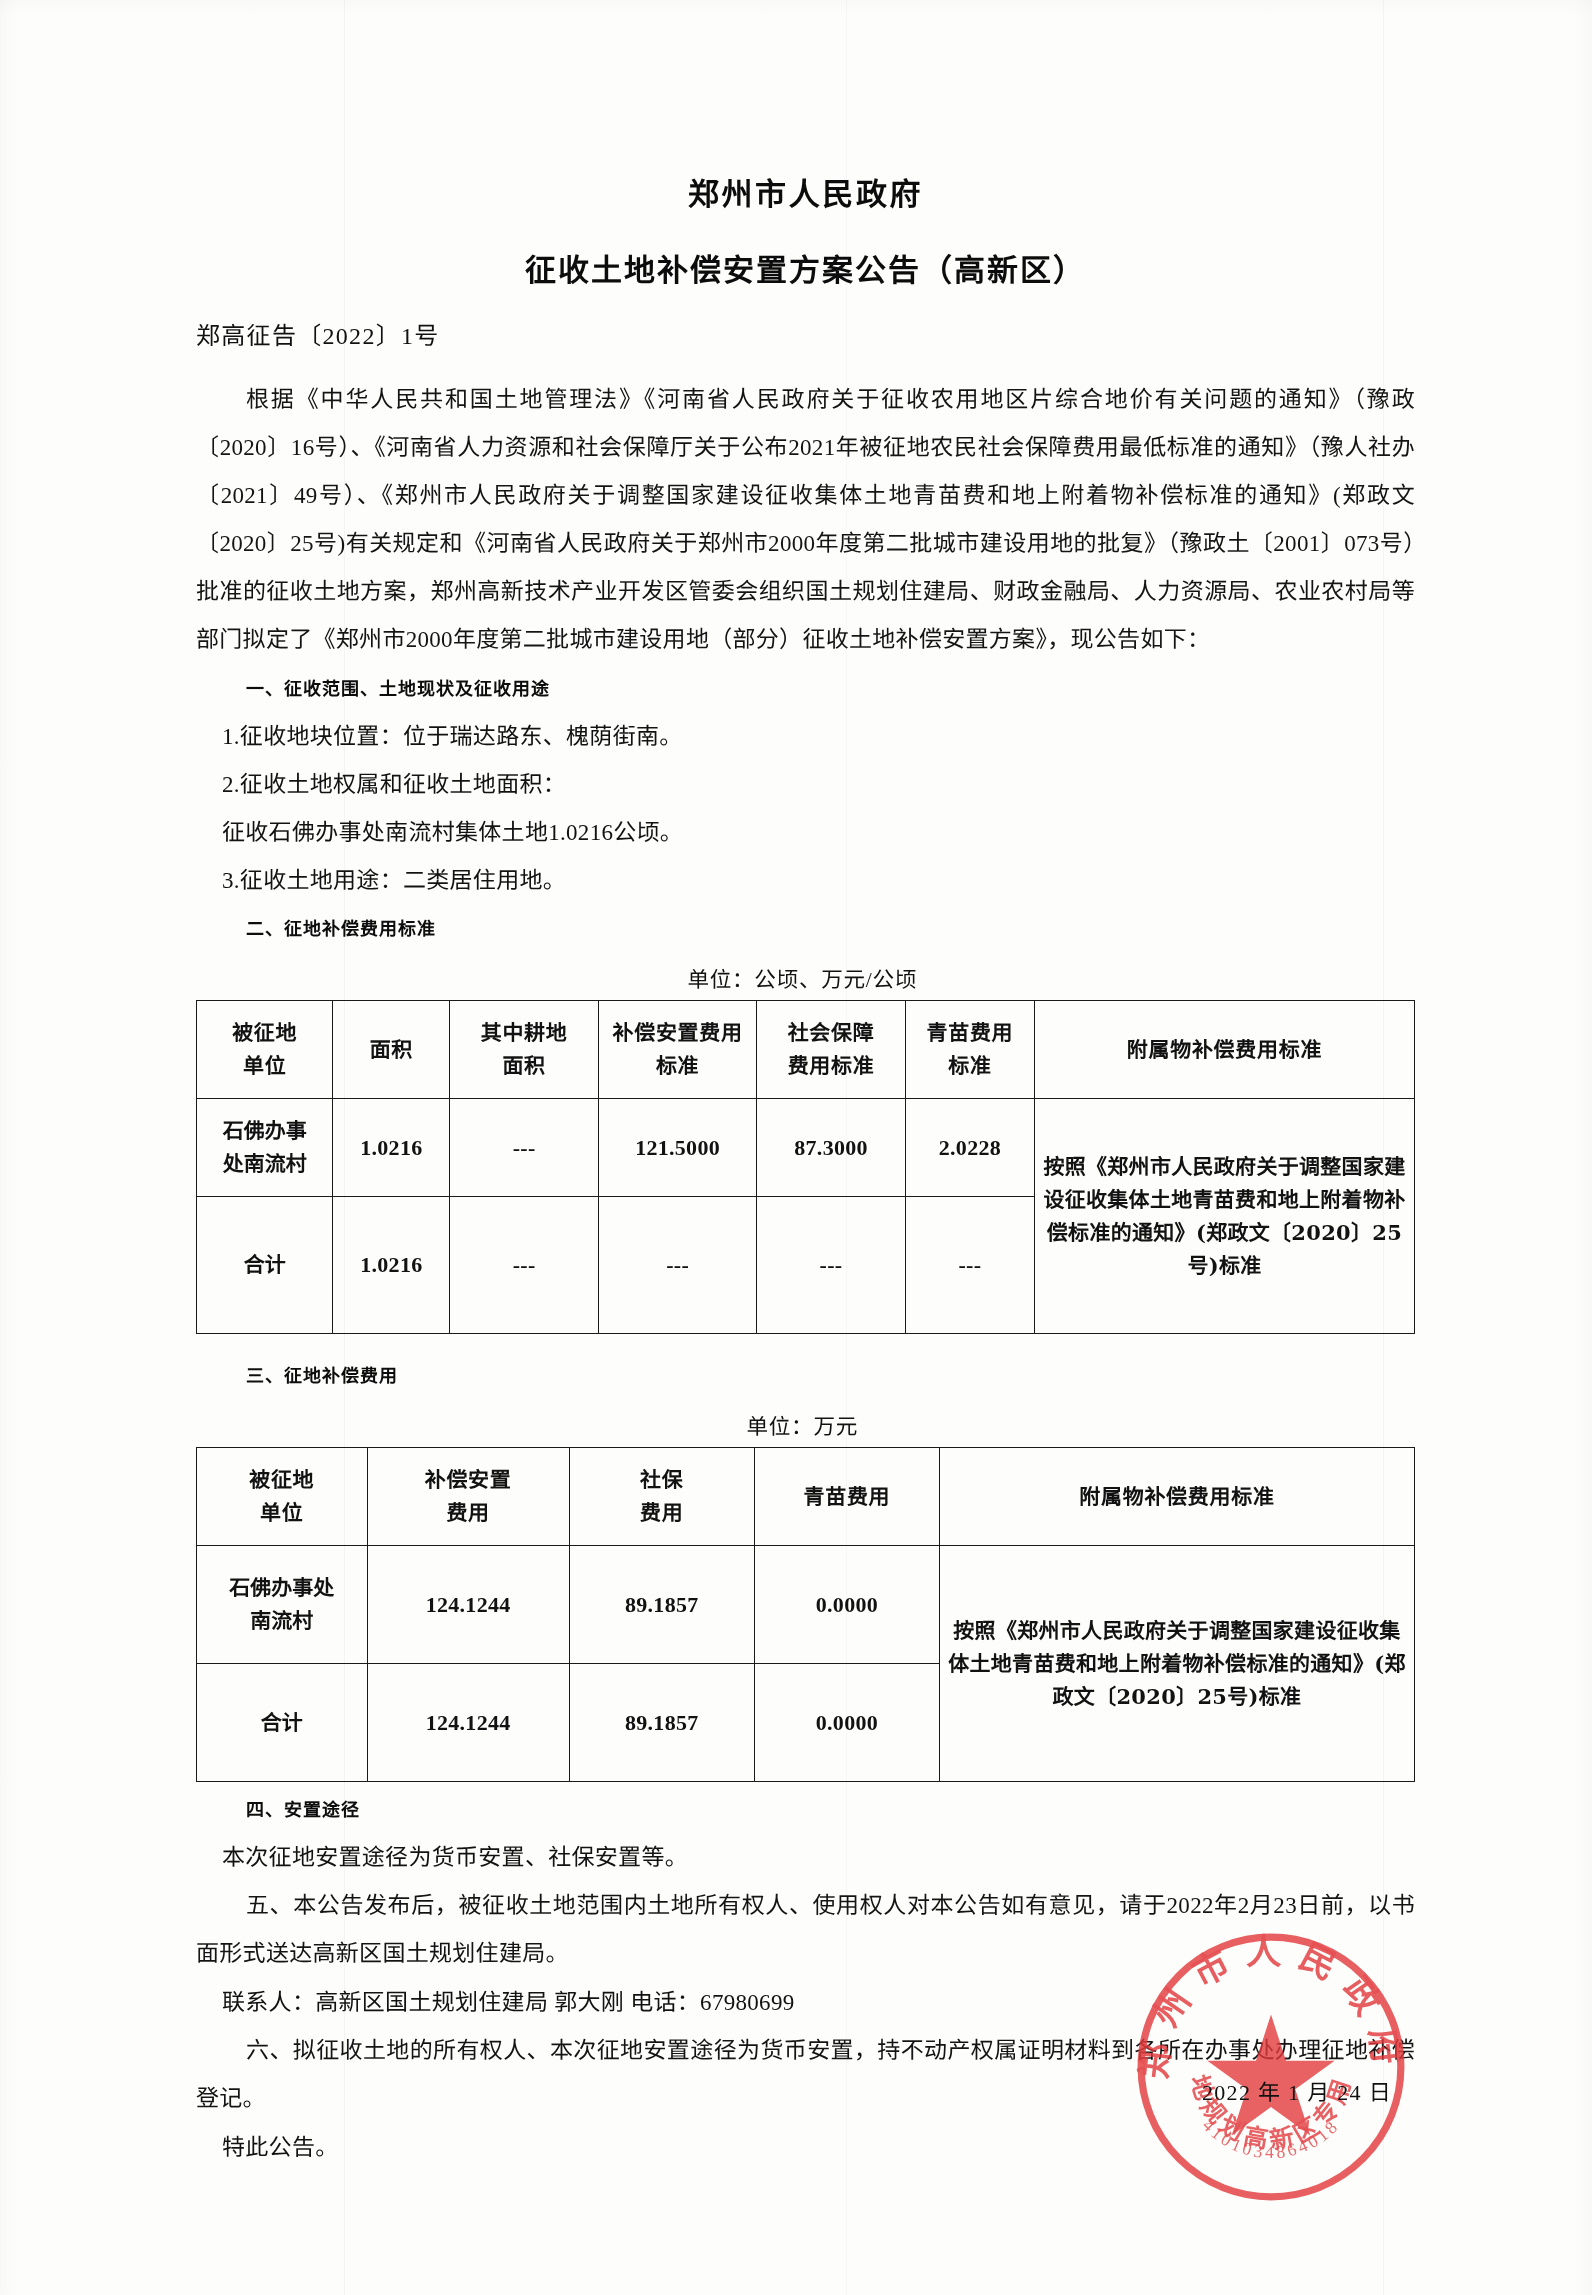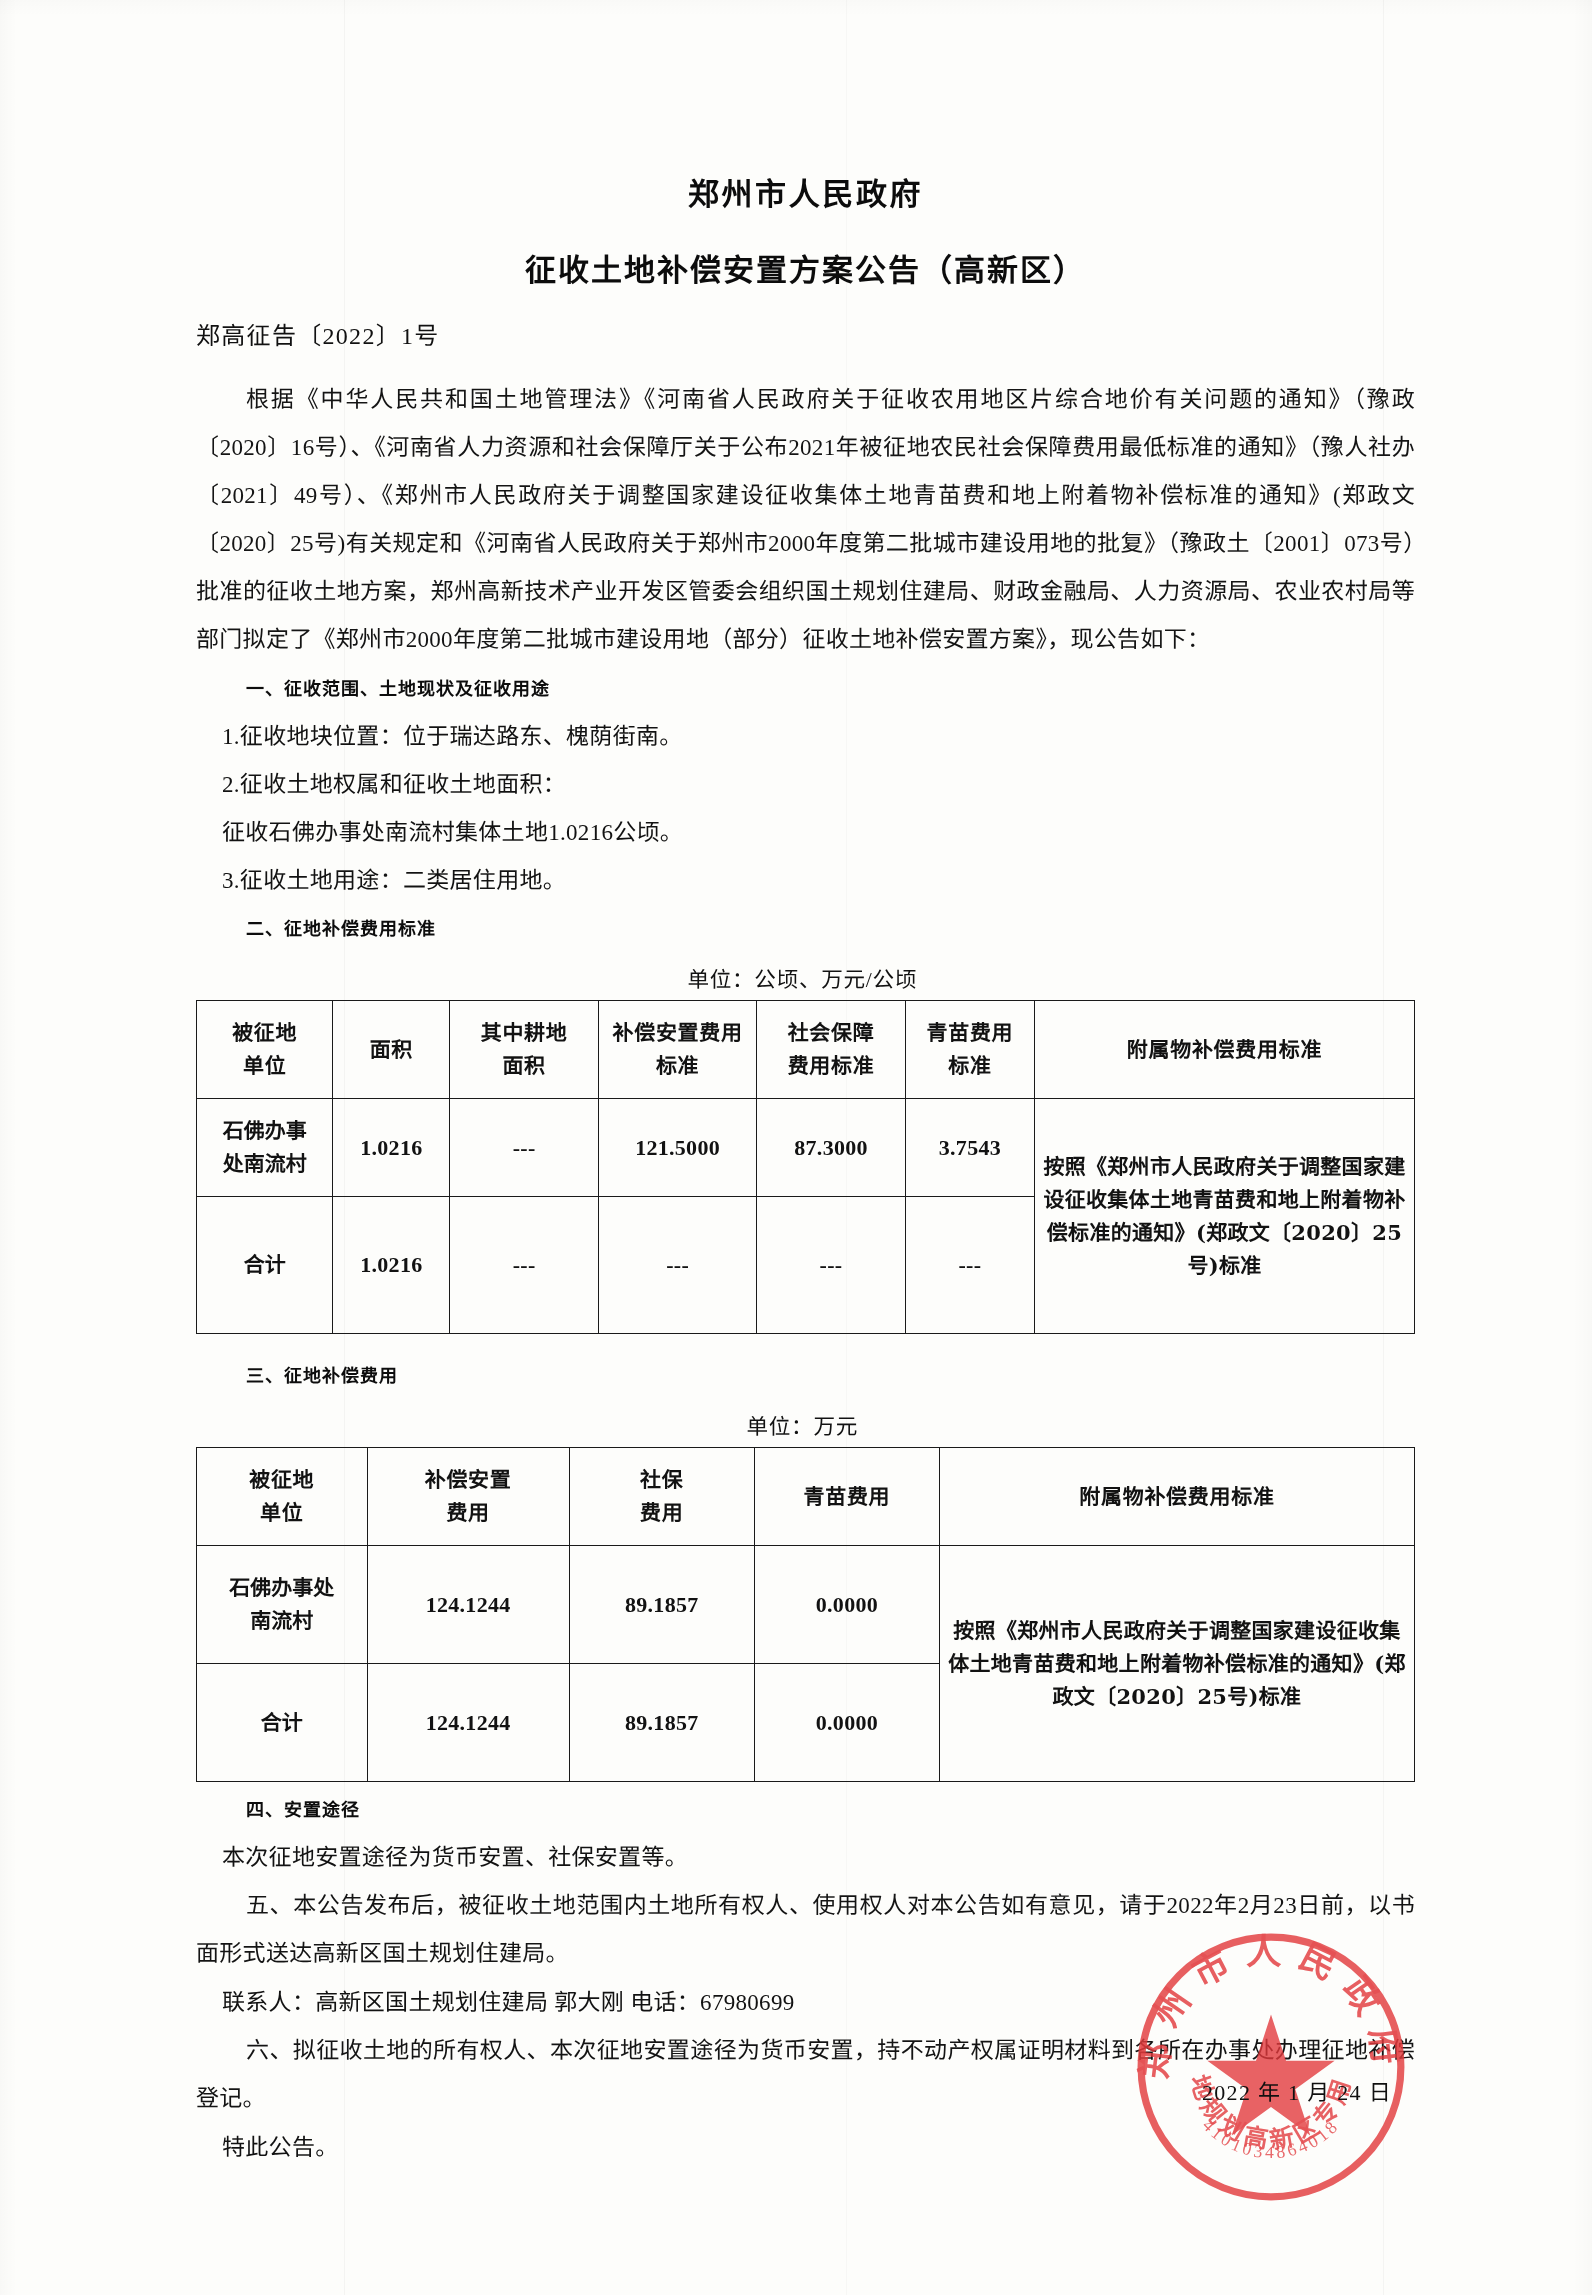--- a/index.html
+++ b/index.html
@@ -229,21 +229,21 @@
           <th>附属物补偿费用标准</th>
         </tr>
       </thead>
       <tbody>
         <tr class="t1-r1">
           <td>石佛办事<br>处南流村</td>
           <td class="num">1.0216</td>
           <td class="num">---</td>
           <td class="num">121.5000</td>
           <td class="num">87.3000</td>
-          <td class="num">3.7543</td>
+          <td class="num">2.0228</td>
           <td class="note-cell" rowspan="2">按照《郑州市人民政府关于调整国家建设征收集体土地青苗费和地上附着物补偿标准的通知》(郑政文〔2020〕25号)标准</td>
         </tr>
         <tr class="t1-r2">
           <td>合计</td>
           <td class="num">1.0216</td>
           <td class="num">---</td>
           <td class="num">---</td>
           <td class="num">---</td>
           <td class="num">---</td>
         </tr>

